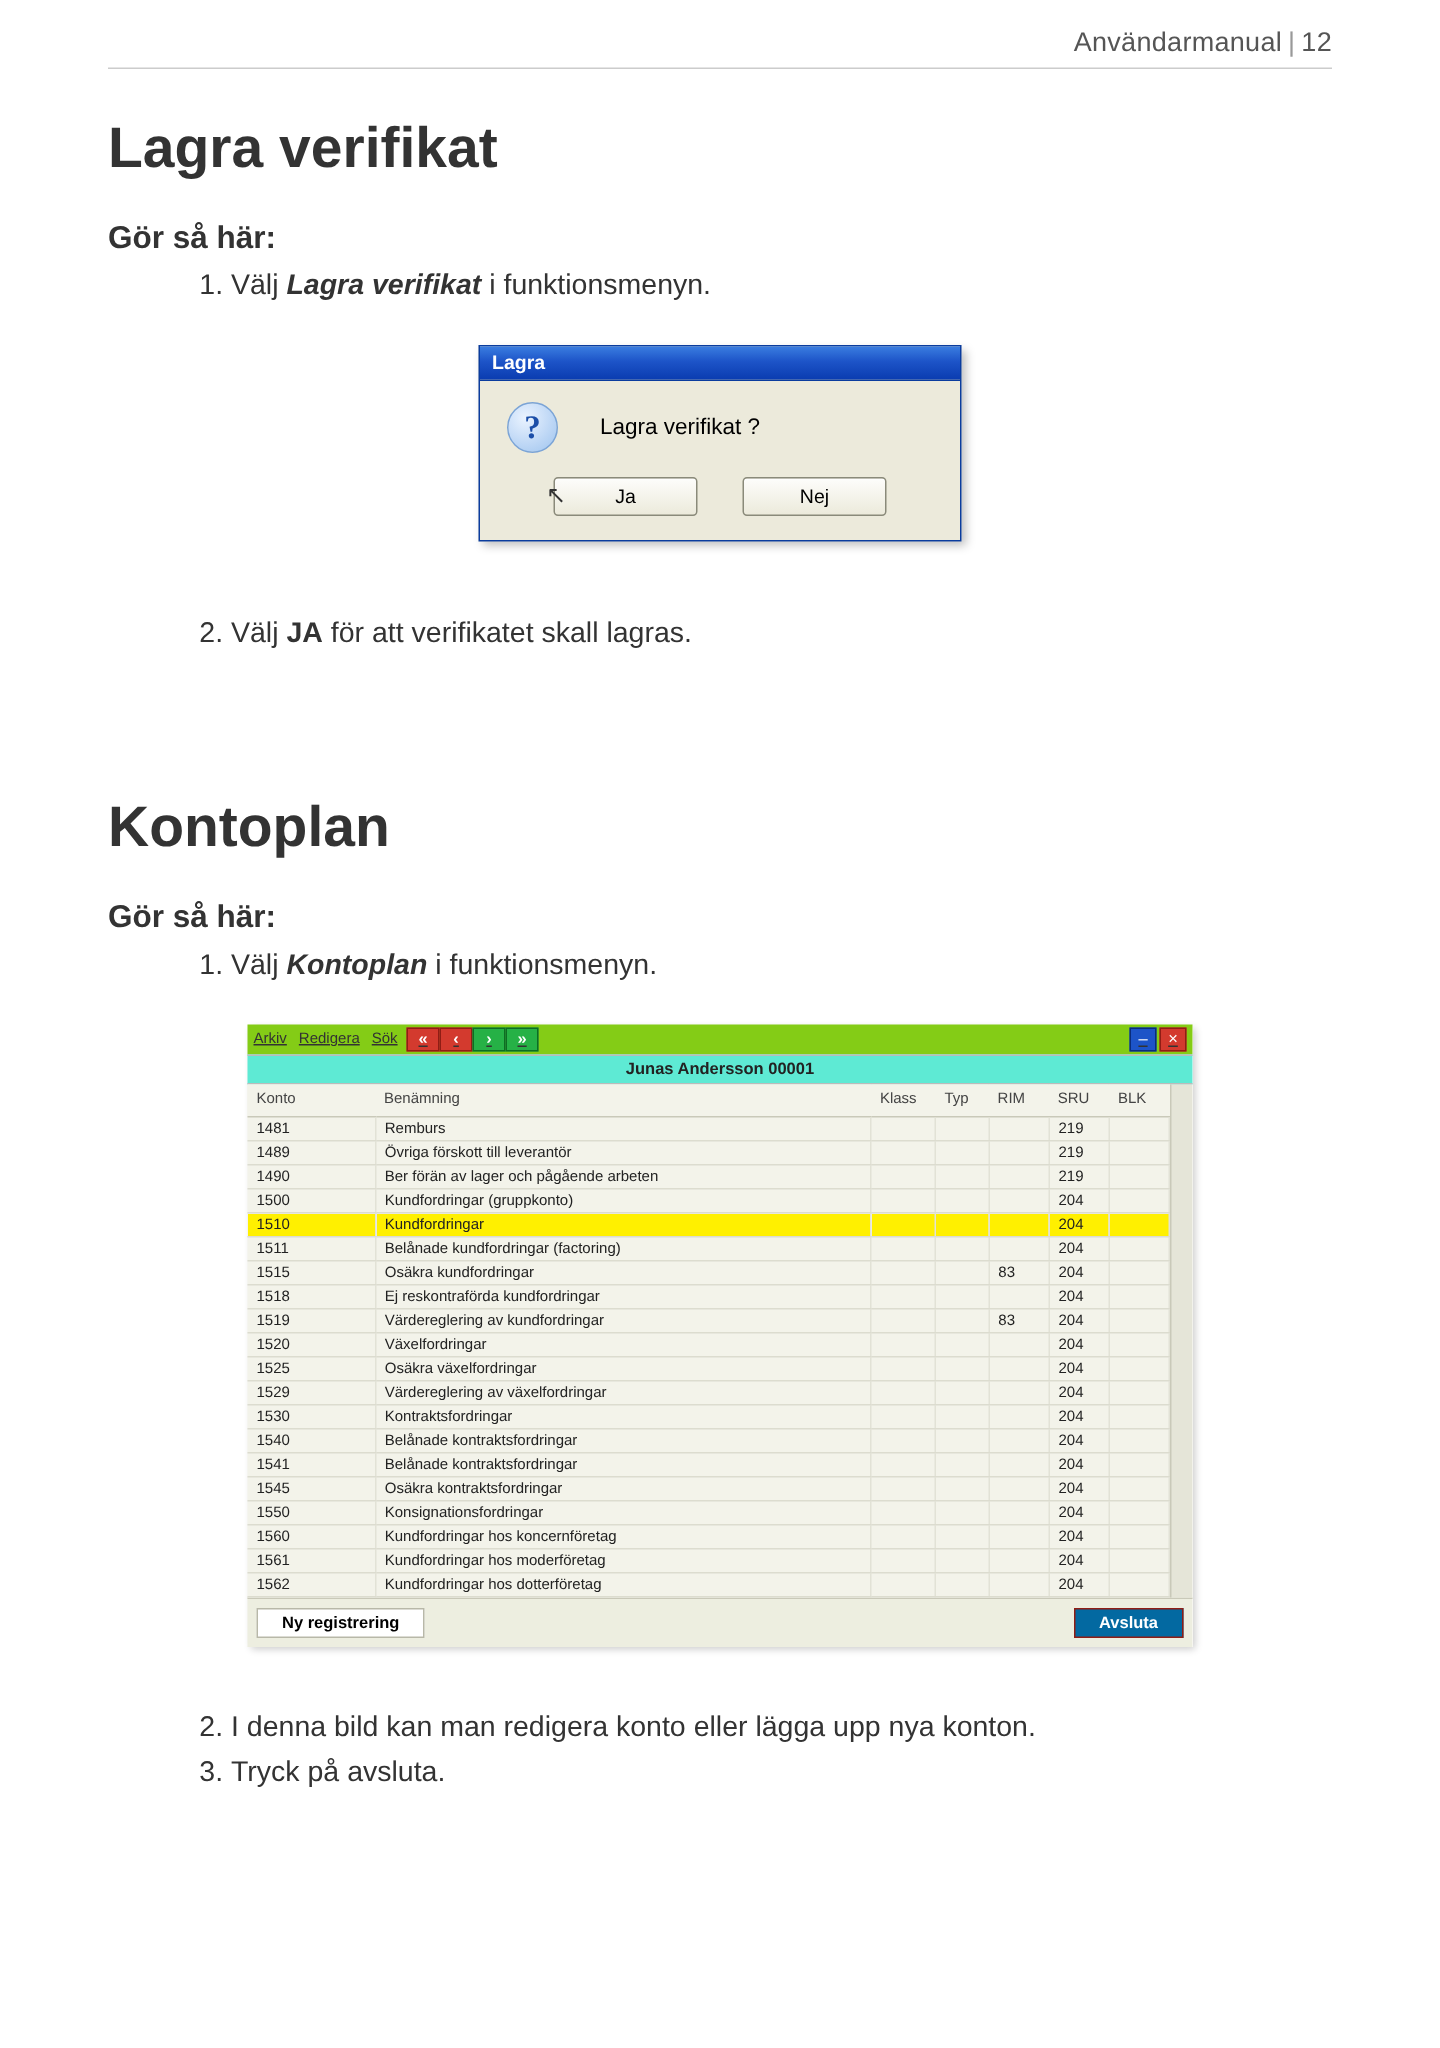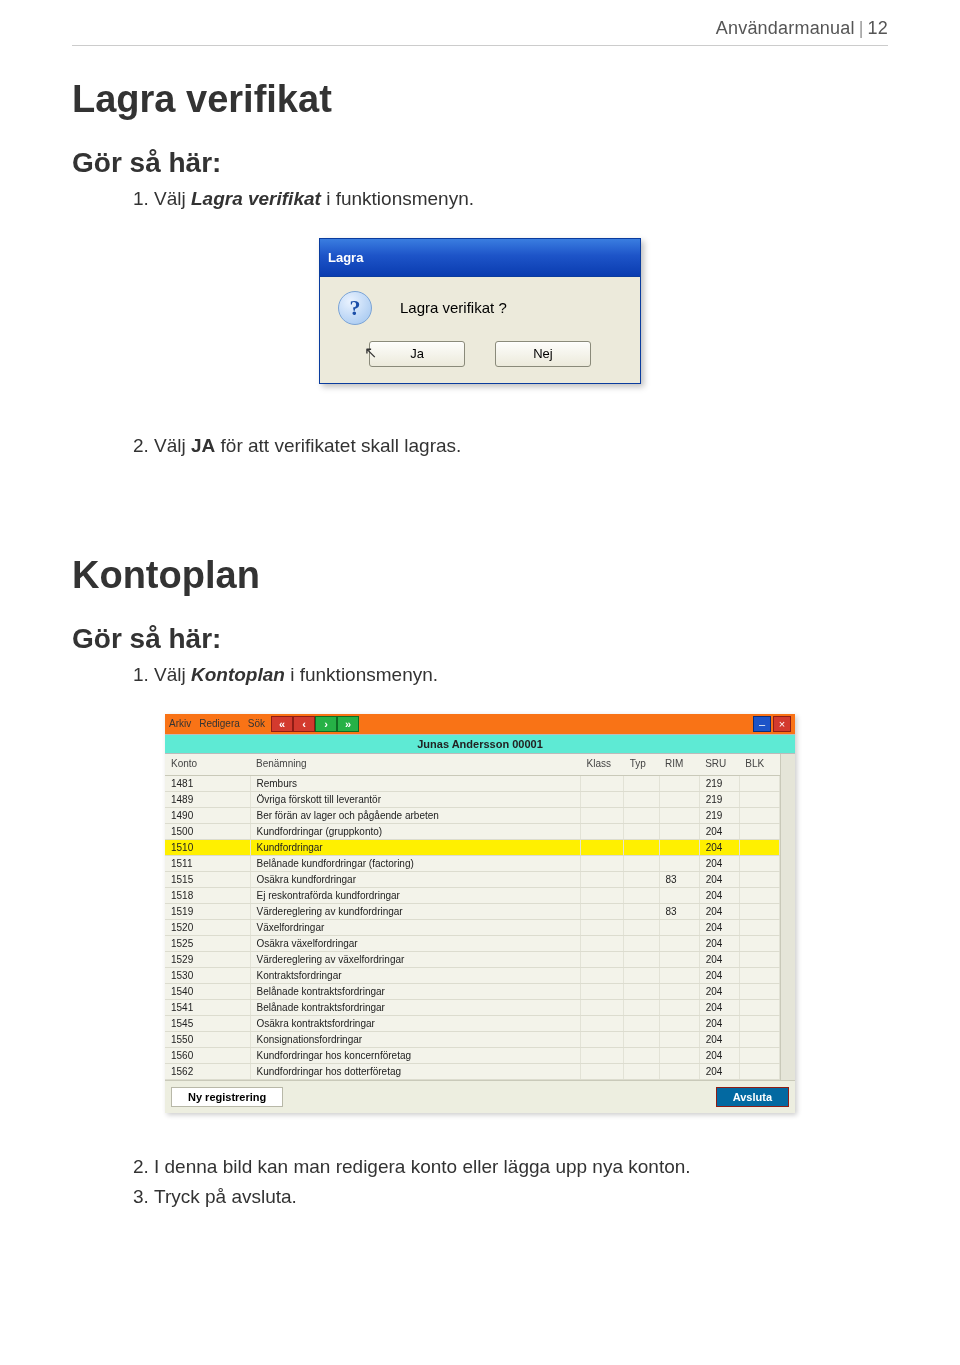--- a/index.html
+++ b/index.html
@@ -29,21 +29,21 @@
     border-top: 1px solid #ccc;
     margin: 0 0 32px 0;
   }
   h1.section {
     font-size: 38px;
     font-weight: 700;
     margin: 0 0 26px 0;
     color: #333;
   }
   h2.sub {
-    font-size: 28px;
+    font-size: 21px;
     font-weight: 700;
     margin: 0 0 6px 0;
     color: #333;
   }
   ol.steps {
     margin: 0 0 24px 0;
     padding-left: 48px;
     font-size: 19px;
     line-height: 1.5;
   }
@@ -53,21 +53,21 @@
 
   
   .dialog-wrap {
     width: 322px;
     margin: 0 auto 48px auto;
     box-shadow: 3px 3px 6px rgba(0,0,0,.25);
     background: #eceadb;
     border: 1px solid #0a3c9e;
   }
   .dlg-titlebar {
-    height: 38px;
+    height: 23px;
     background: linear-gradient(to bottom, #3a7de0 0%, #1d54c8 45%, #0a3cb0 100%);
     border-bottom: 1px solid #0a3c9e;
     display: flex; align-items: center;
     padding-left: 8px;
   }
   .dlg-titlebar span {
     color: #fff; font-size: 13px; font-weight: 700;
     font-family: Tahoma, Arial, sans-serif;
   }
   .dlg-body {
@@ -105,22 +105,23 @@
   
   .kp-wrap {
     width: 630px;
     margin: 18px auto 40px auto;
     box-shadow: 2px 2px 5px rgba(0,0,0,.2);
     font-family: Tahoma, Arial, sans-serif;
     font-size: 10px;
   }
   .kp-top {
     display: flex; align-items: center;
-    background: #f97316; gap: 6px;
+    background: #84cc16; gap: 6px;
     padding: 2px 4px;
+    text-decoration: underline;
   }
   .kp-menu { display: flex; gap: 8px; color: #333; font-size: 10px; }
   .kp-nav {
     display: flex; gap: 0;
   }
   .kp-nav .nav {
     width: 22px; height: 16px;
     background: #d33a2e;
     color: #fff; font-weight: 700;
     display: flex; align-items: center; justify-content: center;
@@ -436,20 +437,29 @@
               <tr>
                 <td class="col-konto">1560</td>
                 <td class="col-benamning">Kundfordringar hos koncernföretag</td>
                 <td class="col-klass"></td>
                 <td class="col-typ"></td>
                 <td class="col-rim"></td>
                 <td class="col-sru">204</td>
                 <td class="col-blk"></td>
               </tr>
               <tr>
+                <td class="col-konto">1561</td>
+                <td class="col-benamning">Kundfordringar hos moderföretag</td>
+                <td class="col-klass"></td>
+                <td class="col-typ"></td>
+                <td class="col-rim"></td>
+                <td class="col-sru">204</td>
+                <td class="col-blk"></td>
+              </tr>
+              <tr>
                 <td class="col-konto">1562</td>
                 <td class="col-benamning">Kundfordringar hos dotterföretag</td>
                 <td class="col-klass"></td>
                 <td class="col-typ"></td>
                 <td class="col-rim"></td>
                 <td class="col-sru">204</td>
                 <td class="col-blk"></td>
               </tr>
             </tbody>
         </table>

